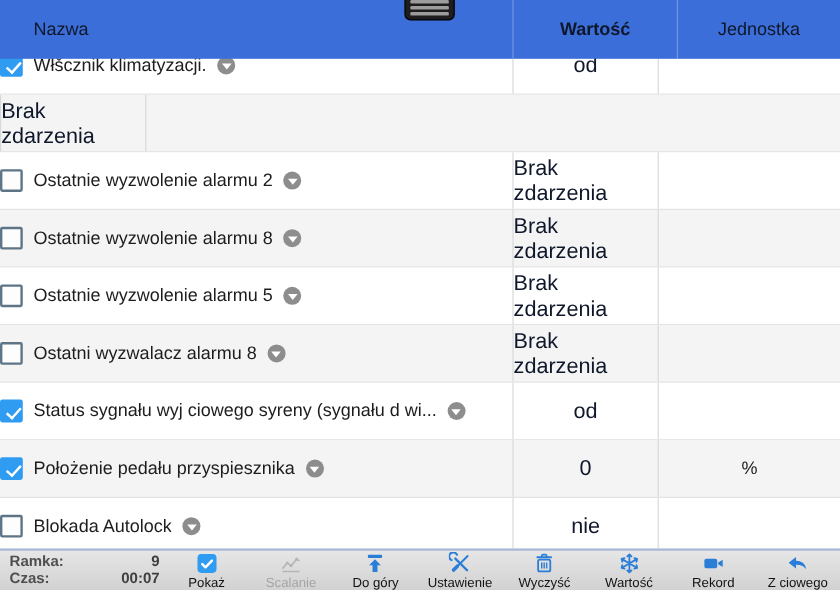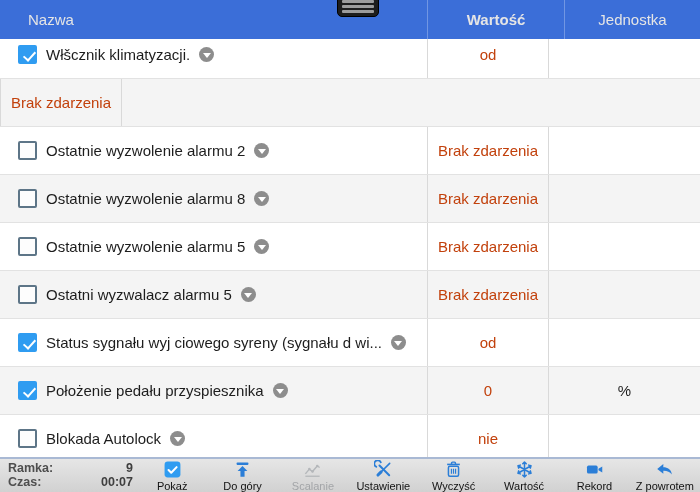--- a/index.html
+++ b/index.html
@@ -1,49 +1,49 @@
 <!DOCTYPE html>
 <html><head>
 <meta charset="utf-8">
 <style>
   html,body{margin:0;padding:0;background:#888;}
   .app{position:relative;width:700px;height:492px;background:#fff;overflow:hidden;
        font-family:"Liberation Sans",sans-serif;-webkit-font-smoothing:antialiased;}
 
   
-  .table-header{position:absolute;top:0;left:0;right:0;height:39px;background:#3b6ed8;
-                display:flex;color:#e5e5e5;z-index:2;}
+  .table-header{position:absolute;top:0;left:0;right:0;height:49px;background:#3b6ed8;
+                display:flex;color:#0f172a;z-index:2;}
   .hcol{display:flex;align-items:center;font-size:15px;}
   .h-name{width:427px;padding-left:28px;box-sizing:border-box;}
   .h-value{width:138px;justify-content:center;box-sizing:border-box;
            border-left:1px solid rgba(255,255,255,.28);border-right:1px solid rgba(255,255,255,.28);font-weight:bold;}
   .h-unit{flex:1;justify-content:center;}
   .handle{position:absolute;left:337px;top:-6px;width:42px;height:23px;background:#1d1d1d;
           border:1px solid #000;border-radius:5px;box-sizing:border-box;
           display:flex;flex-direction:column;justify-content:flex-end;gap:2px;padding:3px 4px;}
   .handle i{display:block;height:3px;background:#9c9c9c;border-radius:1px;}
 
   
   .table-body{position:absolute;top:31px;left:0;right:0;bottom:35px;overflow:hidden;}
   .row{display:flex;height:48px;border-bottom:1px solid #e2e2e2;box-sizing:border-box;background:#fff;}
   .row.alt{background:#f4f4f4;}
-  .name-cell{width:427px;display:flex;align-items:center;padding:0 6px 0 18px;box-sizing:border-box;overflow:hidden;}
+  .name-cell{width:427px;display:flex;align-items:center;padding:0 6px 0 0;box-sizing:border-box;overflow:hidden;}
   .checkbox{flex:none;width:19px;height:19px;box-sizing:border-box;border:2px solid #5d7587;
             border-radius:2px;background:#fdfdfd;position:relative;cursor:pointer;}
   .checkbox.checked{background:#2f9cf1;border-color:#2f9cf1;}
   .check{display:none;}
   .checkbox.checked .check{display:block;position:absolute;left:5.5px;top:1.5px;width:5px;height:10px;
             border-right:2.4px solid #fff;border-bottom:2.4px solid #fff;transform:rotate(42deg);}
   .name{font-size:15px;color:#1d1d1d;margin-left:9px;white-space:nowrap;overflow:hidden;}
   .dd{flex:none;width:15px;height:15px;margin-left:9px;border-radius:50%;background:#8d8d8d;
       display:flex;align-items:center;justify-content:center;cursor:pointer;}
   .dd-tri{width:0;height:0;border-left:4px solid transparent;border-right:4px solid transparent;
           border-top:5px solid #fff;margin-top:1px;}
   .value-cell{width:122px;display:flex;align-items:center;justify-content:center;box-sizing:border-box;
-              border-left:1px solid #d9d9d9;border-right:1px solid #d9d9d9;font-size:15px;color:#c2410c;}
+              border-left:1px solid #d9d9d9;border-right:1px solid #d9d9d9;font-size:18px;color:#0f172a;}
   .unit-cell{flex:1;display:flex;align-items:center;justify-content:center;font-size:15px;color:#1d1d1d;}
 
   
   .toolbar{position:absolute;left:0;right:0;bottom:0;height:35px;box-sizing:border-box;
            background:linear-gradient(#e6e6e6,#d1d1d1);border-top:2px solid #a9b9d4;
            display:flex;align-items:stretch;z-index:3;}
   .status{width:137px;box-sizing:border-box;padding:2px 4px 3px 8px;display:flex;flex-direction:column;
           justify-content:space-between;font-size:12.5px;color:#4f4f4f;}
   .srow{display:flex;justify-content:space-between;line-height:14px;font-weight:bold;}
   .sval{color:#3f3f3f;}
@@ -122,21 +122,21 @@
             <span class="dd-tri"></span>
           </span>
     </div>
     <div class="cell value-cell">Brak zdarzenia</div>
     <div class="cell unit-cell"></div>
   </div>
 
   <div class="row alt">
     <div class="cell name-cell">
       <span class="checkbox"></span>
-      <span class="name">Ostatni wyzwalacz alarmu 5</span>
+      <span class="name">Ostatni wyzwalacz alarmu 8</span>
       <span class="dd">
             <span class="dd-tri"></span>
           </span>
     </div>
     <div class="cell value-cell">Brak zdarzenia</div>
     <div class="cell unit-cell"></div>
   </div>
 
   <div class="row">
     <div class="cell name-cell">
@@ -194,45 +194,45 @@
   <div class="tb-btn">
     <span class="tb-icon">
             <svg viewBox="0 0 24 24">
               <rect x="2" y="2" width="20" height="20" rx="4" fill="#2f9cf1"></rect>
               <path d="M7 12.7l3.4 3.4L17.2 9" fill="none" stroke="#fff" stroke-width="2.6" stroke-linecap="round" stroke-linejoin="round"></path>
             </svg>
           </span>
     <span class="tb-label">Pokaż</span>
   </div>
 
-  <div class="tb-btn">
-    <span class="tb-icon">
-            <svg viewBox="0 0 24 24">
-              <rect x="4.5" y="3" width="15" height="3.2" rx="1" fill="#2b7ed7"></rect>
-              <path d="M12 7.5 L18.2 14 H14.6 V21 H9.4 V14 H5.8 Z" fill="#2b7ed7"></path>
-            </svg>
-          </span>
-    <span class="tb-label">Do góry</span>
-  </div>
-
   <div class="tb-btn disabled">
     <span class="tb-icon">
             <svg viewBox="0 0 24 24">
               <path d="M3 17.5 L8 11.5 12 14.5 18 7.5 21 9.5" fill="none" stroke="#b4b7ba" stroke-width="1.8"></path>
               <circle cx="8" cy="11.5" r="1.6" fill="#b4b7ba"></circle>
               <circle cx="12" cy="14.5" r="1.6" fill="#b4b7ba"></circle>
               <circle cx="18" cy="7.5" r="1.6" fill="#b4b7ba"></circle>
               <path d="M3 20.5h18" stroke="#b4b7ba" stroke-width="1.6"></path>
             </svg>
           </span>
     <span class="tb-label">Scalanie</span>
   </div>
 
   <div class="tb-btn">
     <span class="tb-icon">
+            <svg viewBox="0 0 24 24">
+              <rect x="4.5" y="3" width="15" height="3.2" rx="1" fill="#2b7ed7"></rect>
+              <path d="M12 7.5 L18.2 14 H14.6 V21 H9.4 V14 H5.8 Z" fill="#2b7ed7"></path>
+            </svg>
+          </span>
+    <span class="tb-label">Do góry</span>
+  </div>
+
+  <div class="tb-btn">
+    <span class="tb-icon">
             <svg viewBox="0 0 24 24" fill="none" stroke="#2b7ed7" stroke-linecap="round">
               <path d="M8.6 2.9 A4.3 4.3 0 1 0 2.9 8.6" stroke-width="2.2"></path>
               <path d="M6.9 6.9 L19.2 19.2" stroke-width="2.5"></path>
               <path d="M19.8 4.2 L9.8 14.2" stroke-width="2"></path>
               <path d="M9 15 L5 19" stroke-width="3.8"></path>
             </svg>
           </span>
     <span class="tb-label">Ustawienie</span>
   </div>
 
@@ -266,18 +266,18 @@
           </span>
     <span class="tb-label">Rekord</span>
   </div>
 
   <div class="tb-btn">
     <span class="tb-icon">
             <svg viewBox="0 0 24 24" fill="#2b7ed7">
               <path d="M10.5 5.2 L2.8 11.4 10.5 17.4 V13.5 C15.5 13.4 18.8 14.9 21.2 18.2 C20.5 11.9 16 9.4 10.5 9.3 Z"></path>
             </svg>
           </span>
-    <span class="tb-label">Z powrotem</span>
+    <span class="tb-label">Z ciowego</span>
   </div>
 </div>
   </footer>
 
 </div>
 
 </body></html>

